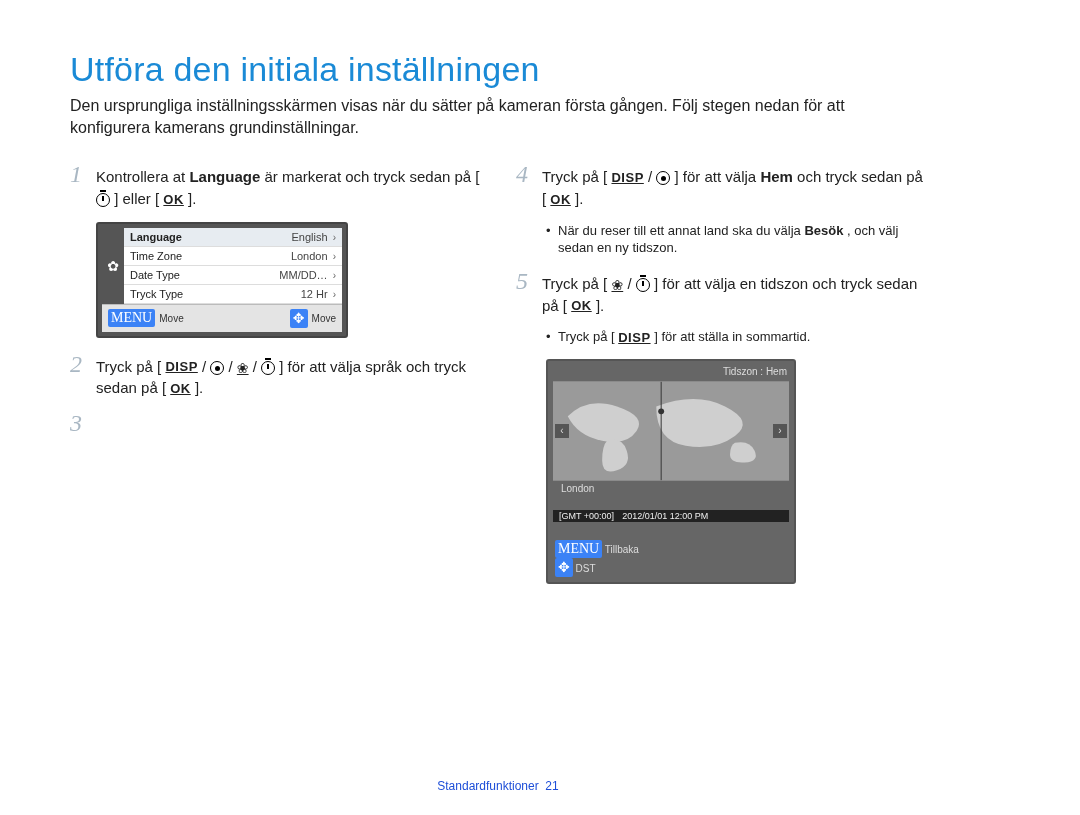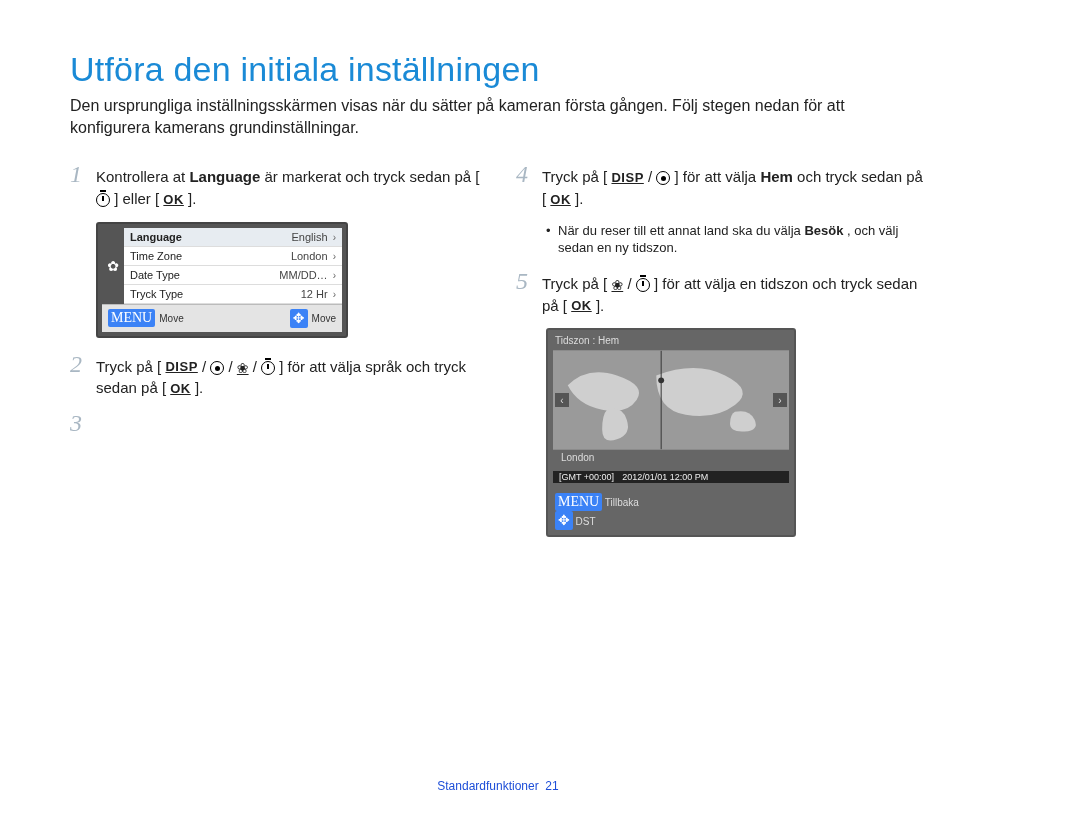--- a/index.html
+++ b/index.html
@@ -180,41 +180,41 @@
   .tz-lcd {
     width: 240px;
     margin: 10px 0 12px 30px;
     border: 2px solid #555;
     border-radius: 3px;
     background:#666;
     padding:3px;
     font-size:10px;color:#ddd;
   }
   .tz-head{
-    padding:2px 4px;color:#ddd;
+    padding:2px 4px;color:#ddd;text-align:right;
   }
   .tz-map{
     position:relative;
     height:100px;
     margin:2px;
     background:#888;
     overflow:hidden;
   }
   .tz-map .arrow{
     position:absolute;top:50%;transform:translateY(-50%);
     width:14px;height:14px;background:#555;color:#ddd;
     display:flex;align-items:center;justify-content:center;
     font-size:10px;
   }
   .tz-map .arrow.left{left:2px;}
   .tz-map .arrow.right{right:2px;}
   .tz-map svg{position:absolute;inset:0;width:100%;height:100%;}
   .tz-city{padding-left:10px;color:#ddd;}
   .tz-info{
-    margin:8px 2px;
+    margin:16px 2px;
     padding:1px 6px;background:#222;color:#eee;font-size:9px;
     display:flex;gap:8px;
   }
   .tz-foot{
     display:flex;justify-content:space-between;
     padding:2px 4px;color:#ddd;flex-direction:column;
   }
 
   .footer {
     position:absolute;
@@ -346,20 +346,27 @@
           <span>Tryck på [</span>
           <span class="icon icon-flower">❀</span>
           <span>/</span>
           <span class="icon icon-timer"></span>
           <span>] för att välja en tidszon och tryck sedan på [</span>
           <span class="icon icon-ok">OK</span>
           <span>].</span>
         </div>
       </div>
 
+      <ul class="sub">
+        <li>
+          <span>Tryck på [</span>
+          <span class="icon icon-disp">DISP</span>
+          <span>] för att ställa in sommartid.</span>
+        </li>
+      </ul>
 
       <div class="tz-lcd">
         <div class="tz-head">Tidszon : Hem</div>
         <div class="tz-map">
           <svg viewBox="0 0 240 100">
             <rect width="240" height="100" fill="#9a9a9a"></rect>
             <path d="M15 35 q20 -20 50 -10 q30 10 20 25 q-10 15 -35 10 q-25 -5 -35 -25z" fill="#cfcfcf"></path>
             <path d="M105 25 q40 -15 70 0 q30 15 10 30 q-20 15 -50 10 q-30 -5 -30 -40z" fill="#cfcfcf"></path>
             <path d="M55 60 q15 -5 20 10 q5 15 -10 20 q-15 5 -15 -10 q0 -15 5 -20z" fill="#cfcfcf"></path>
             <path d="M185 62 q15 -3 20 8 q5 11 -10 12 q-15 1 -15 -8 q0 -9 5 -12z" fill="#cfcfcf"></path>

